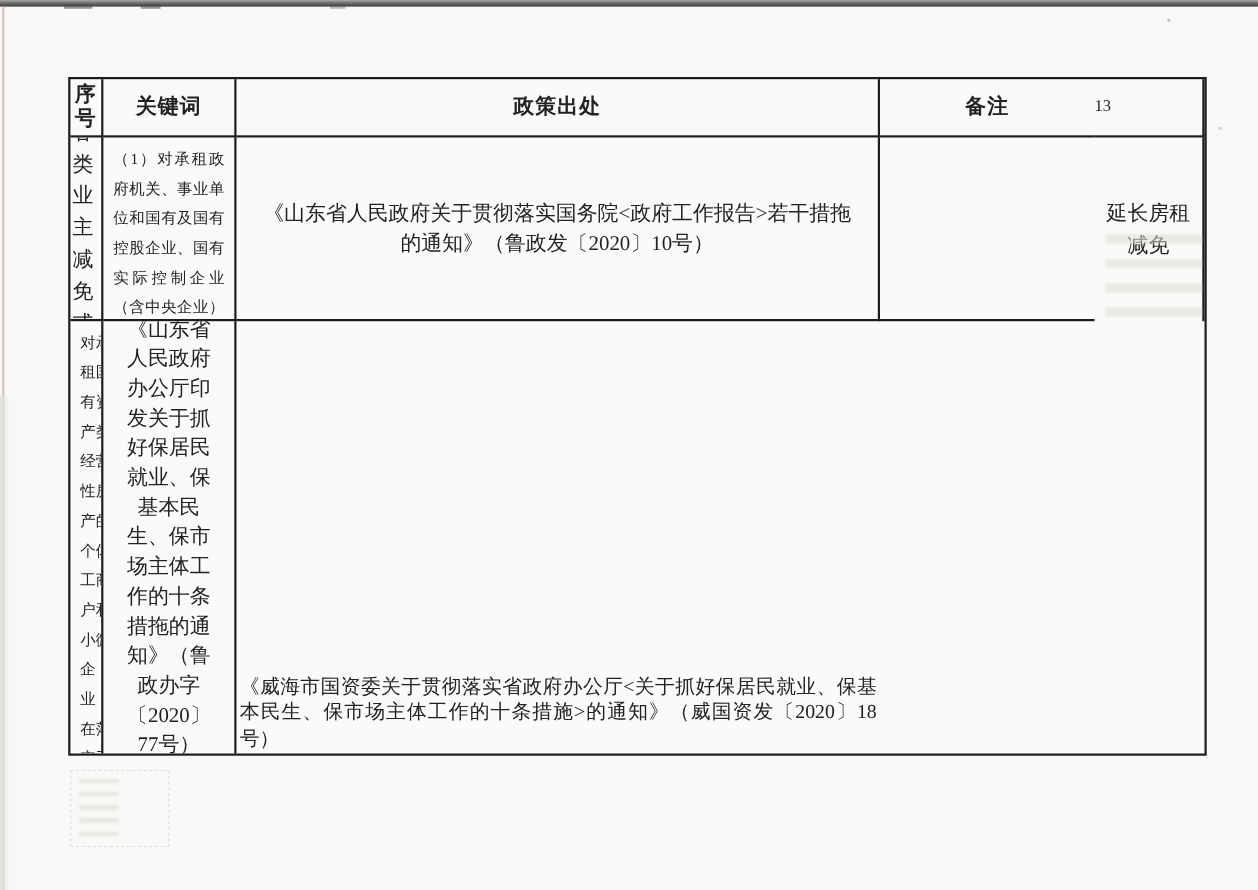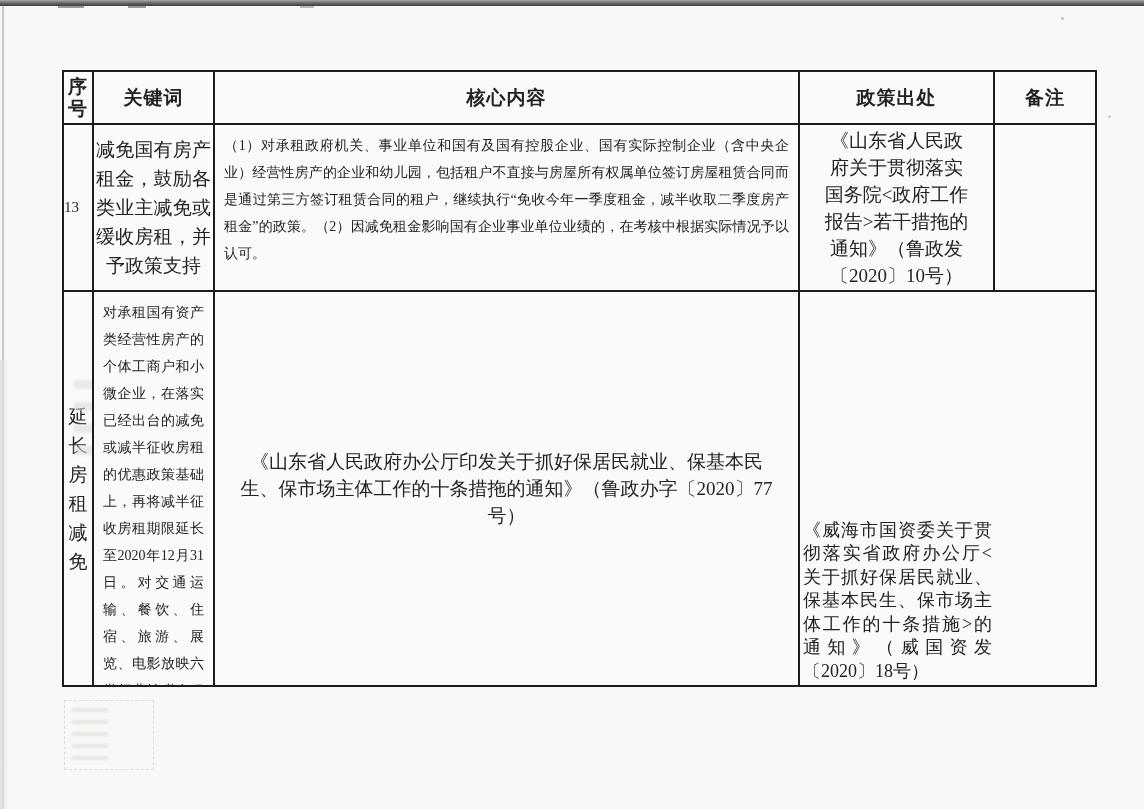--- a/index.html
+++ b/index.html
@@ -112,23 +112,20 @@
 
 <div class="policy-table">
 
   <div class="cell hcell">
     <span>序号</span>
   </div>
   <div class="cell hcell">
     <span>关键词</span>
   </div>
   <div class="cell hcell">
-    <span>核心内容</span>
-  </div>
-  <div class="cell hcell">
     <span>政策出处</span>
   </div>
   <div class="cell hcell last-col">
     <span>备注</span>
   </div>
 
   <div class="cell ncell">
     <span>13</span>
   </div>
   <div class="cell kwcell">

